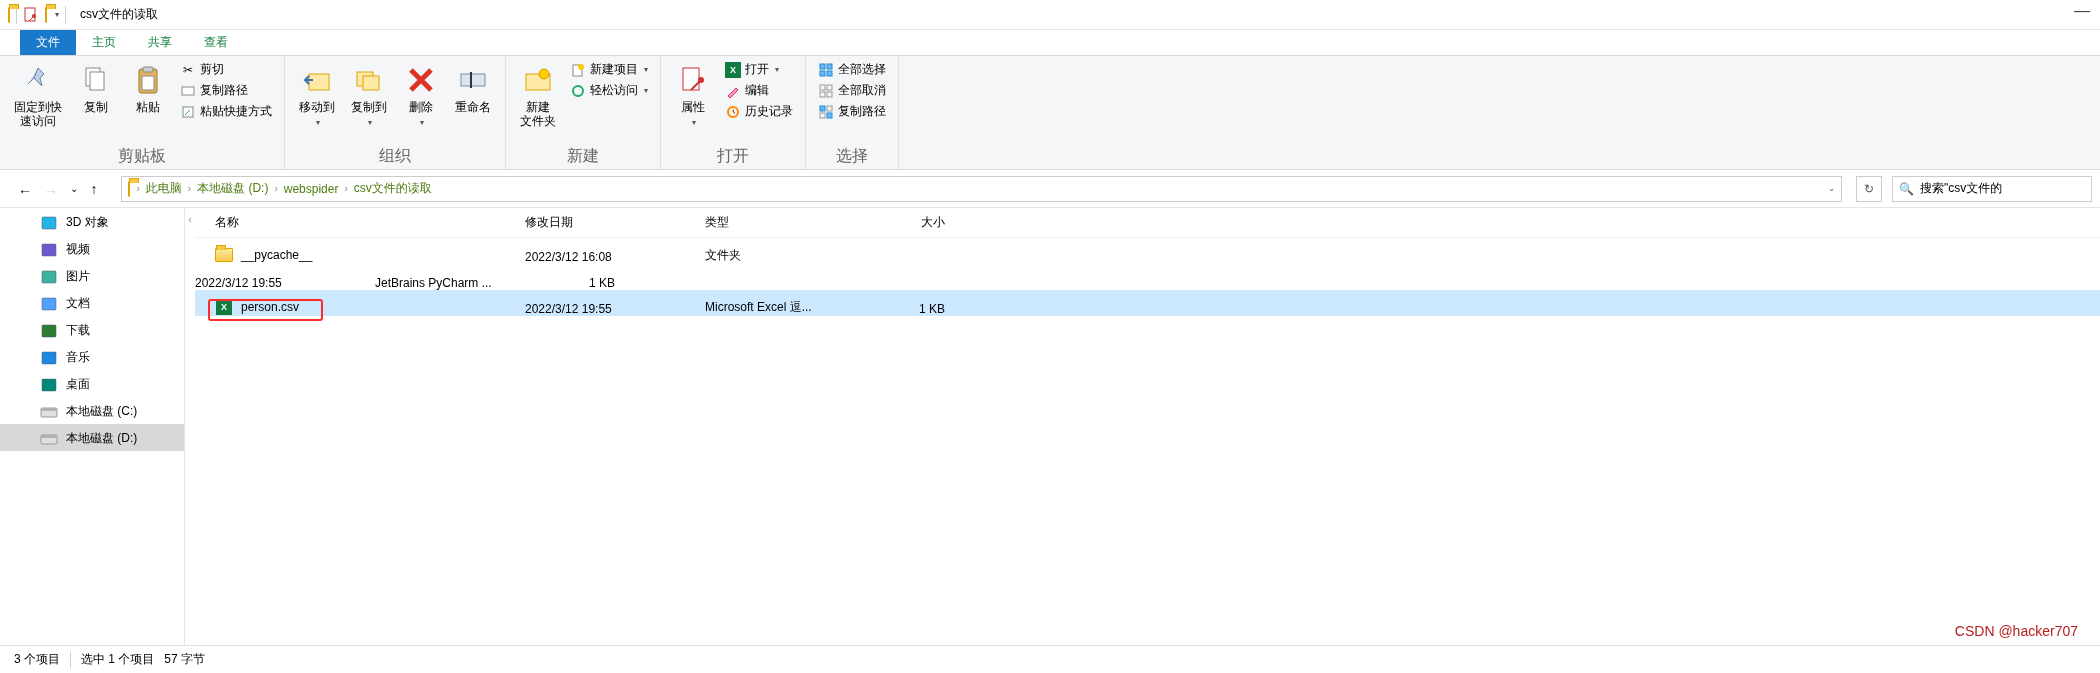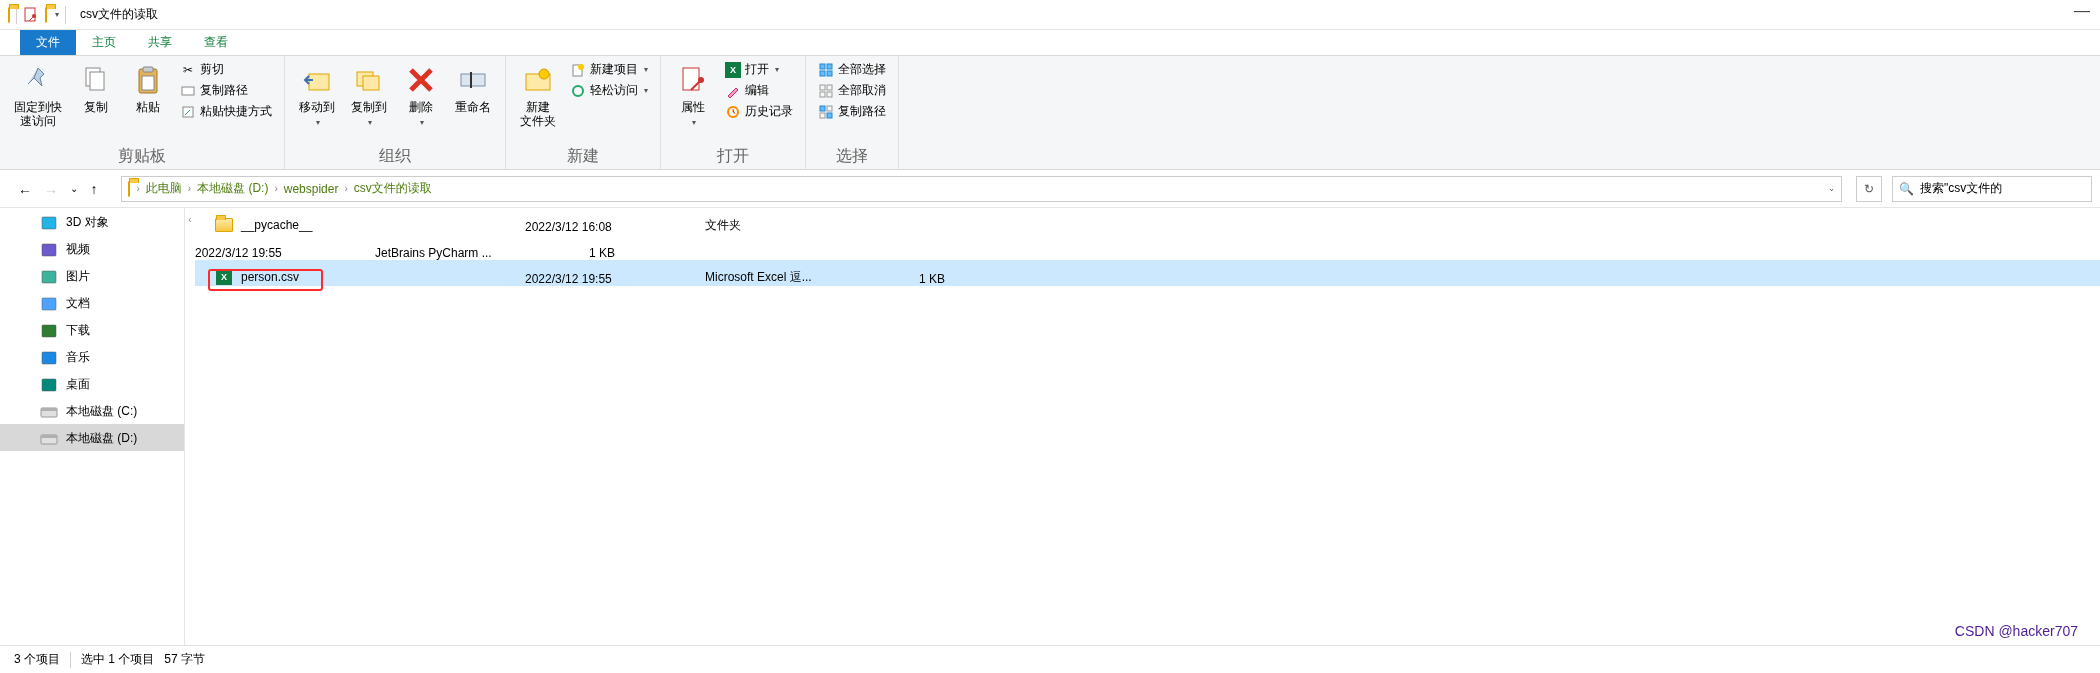--- a/index.html
+++ b/index.html
@@ -49,21 +49,21 @@
 .col-size{width:120px;text-align:right;padding-right:30px}
 .file-row{display:flex;align-items:flex-end;height:26px}
 .file-row.sel{background:#cce8ff}
 .file-row .col-name{display:flex;align-items:center;gap:8px}
 .file-ic{width:18px;height:18px;display:flex;align-items:center;justify-content:center}
 .name-cell{position:relative}
 .red-box{position:absolute;left:13px;top:1px;width:115px;height:22px;border:2px solid #ff2a2a;border-radius:3px;pointer-events:none}
 
 .status{height:28px;border-top:1px solid #e1e1e1;display:flex;align-items:center;padding:0 14px;gap:10px;color:#555;background:#fff}
 .status-sep{width:1px;height:16px;background:#d0d0d0}
-.watermark{position:absolute;right:22px;bottom:34px;color:#4c1d95;font-size:14px}
+.watermark{position:absolute;right:22px;bottom:34px;color:#b91c1c;font-size:14px}
 
 .folder-ic{width:18px;height:14px;background:linear-gradient(#ffe9a6,#f7c844);border:1px solid #e0a400;border-radius:1px;position:relative}
 .folder-ic:before{content:"";position:absolute;top:-4px;left:0;width:8px;height:4px;background:#f7c844;border:1px solid #e0a400;border-bottom:none;border-radius:1px 1px 0 0}
 .excel-ic{width:16px;height:16px;background:#107c41;display:flex;align-items:center;justify-content:center;color:#fff;font-size:9px;font-weight:bold}
 .py-ic{width:16px;height:16px;background:#21d789;border-radius:2px}
 svg{display:block}
 </style>
 </head>
 <body>
 
@@ -418,20 +418,26 @@
           <svg width="18" height="14">
             <rect x="1" y="3" width="16" height="9" rx="1" fill="#e0e0e0" stroke="#999"></rect>
             <rect x="1" y="3" width="16" height="3" fill="#b0b0b0"></rect>
           </svg>
         </span>
         <span>本地磁盘 (D:)</span>
       </div>
     </div>
   <div class="splitter">‹</div>
   <div class="files">
+    <div class="file-head">
+      <div class="col-name">名称</div>
+      <div class="col-date">修改日期</div>
+      <div class="col-type">类型</div>
+      <div class="col-size">大小</div>
+    </div>
     <div id="file-rows">
         <div class="file-row">
           <div class="col-name name-cell">
             <span class="file-ic">
               <span class="folder-ic"></span>
             </span>
             <span>__pycache__</span>
           </div>
           <div class="col-date">2022/3/12 16:08</div>
           <div class="col-type">文件夹</div>

